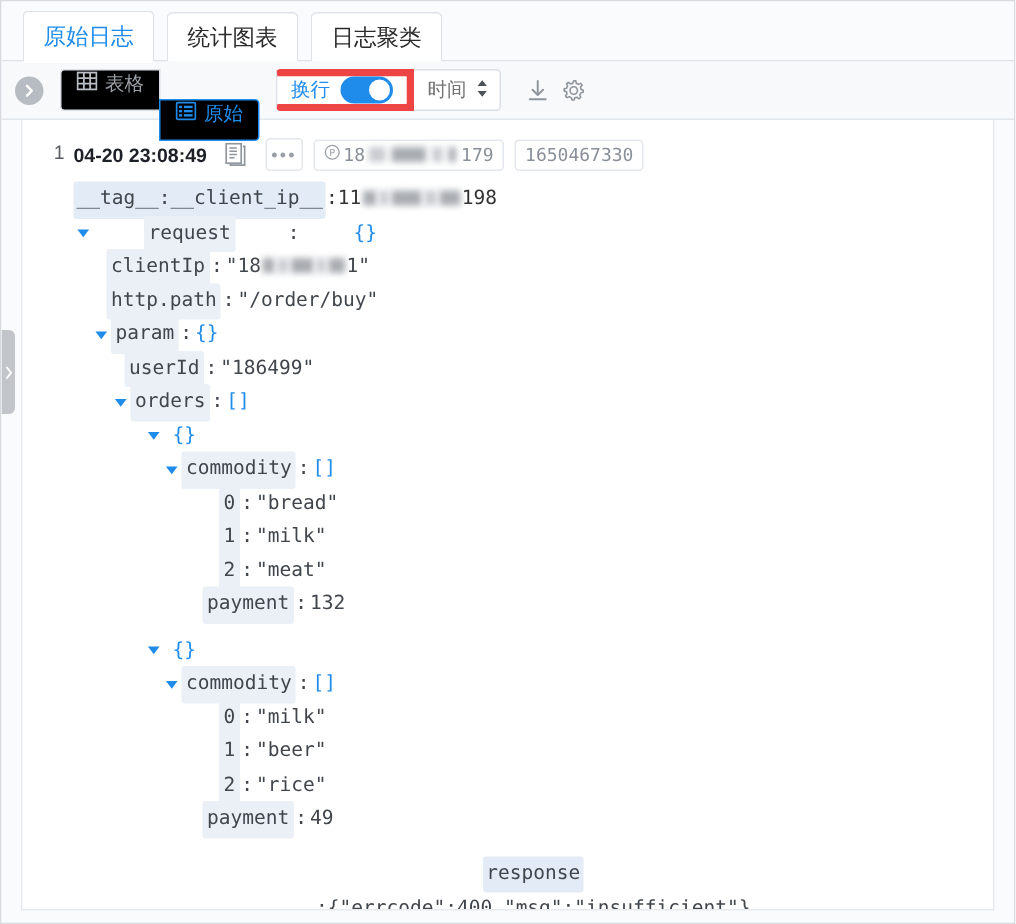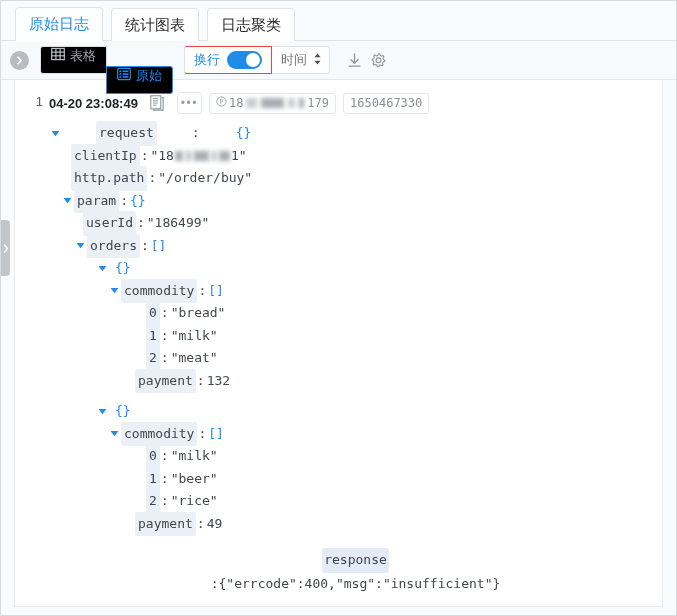--- a/index.html
+++ b/index.html
@@ -128,21 +128,21 @@
   .seg-btn.active {
     color: #1f8ceb;
     border-color: #1f8ceb;
     z-index: 2;
   }
 
   .wrap-group {
     display: flex;
     align-items: center;
     height: 28px;
-    border: 1px solid #ef4444;
+    border: 5px solid #ef4444;
     border-left: none;
     background: #fff;
     padding: 0 9px;
     gap: 7px;
     box-sizing: border-box;
     margin-left: 11px;
     border-radius: 3px 0 0 3px;
     border-left: 1px solid #dcdfe6;
   }
   .wrap-label { font-size: 13px; color: #1f8ceb; white-space: nowrap; }
@@ -471,20 +471,26 @@
               <span>179</span>
             </span>
 
             <span class="chip">
               <span>1650467330</span>
             </span>
           </div>
 
           <div class="tree" style="padding-top:8px">
 
+            <div class="trow">
+              <span class="tagkey">__tag__:__client_ip__</span>
+              <span>
+                <span>:11</span><span class="blur-seg dark" style="width:9px"></span><span class="blur-seg" style="width:6px"></span><span class="blur-seg dark" style="width:20px"></span><span class="blur-seg" style="width:8px"></span><span class="blur-seg dark" style="width:14px"></span><span>198</span>
+              </span>
+            </div>
 
             <div class="trow ind0">
               <span class="caret">
                 <svg width="9" height="9" viewBox="0 0 9 9" aria-hidden="true">
                     <path d="M0.6 2 L8.4 2 L4.5 7.2 Z" fill="#1f8ceb"></path>
                   </svg>
               </span>
               <span class="key">request</span>
               <span class="colon">:</span>
               <span class="brace">{}</span>

